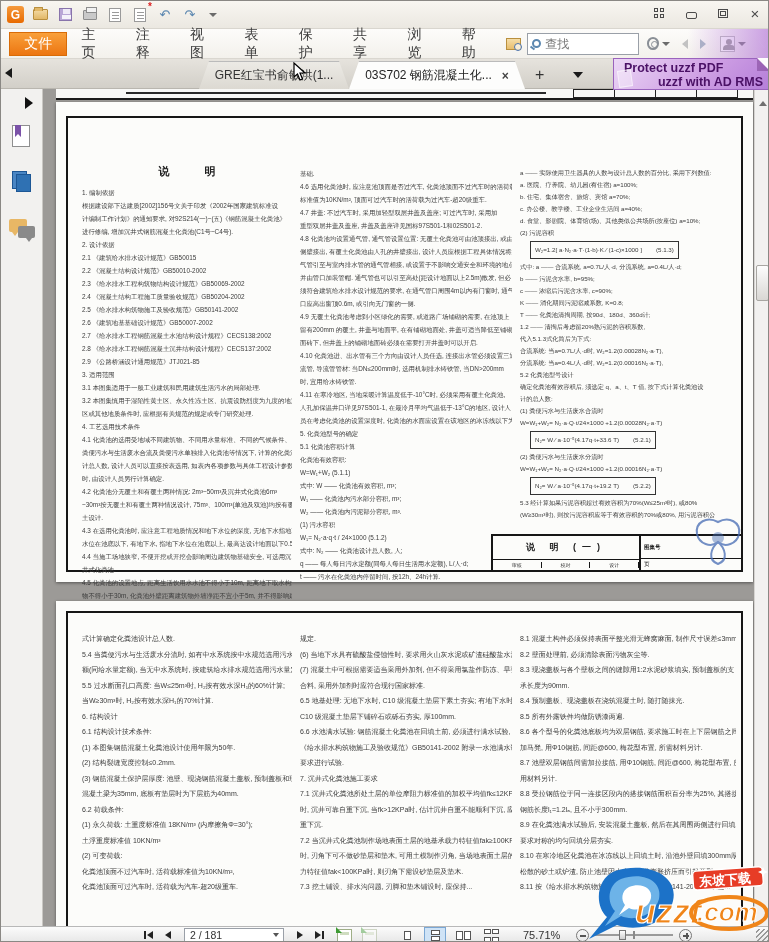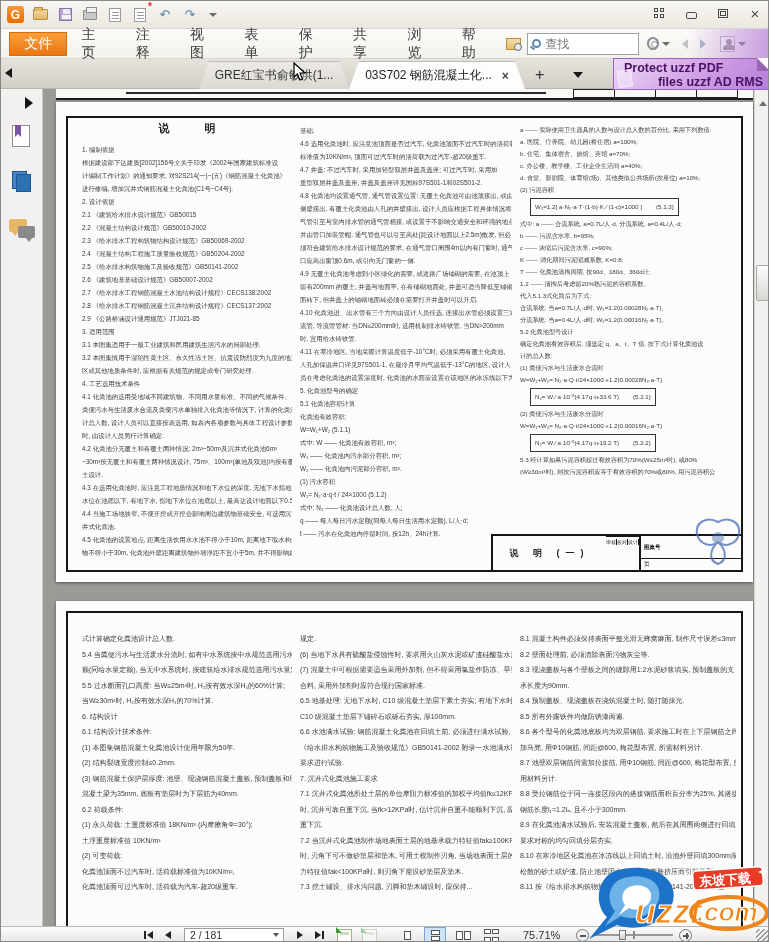--- a/index.html
+++ b/index.html
@@ -105,34 +105,34 @@
   .sliver-table { position:absolute; right:15px; top:0; width:165px; height:9px; border:1px solid #222; display:flex; }
   .sliver-table i { flex:1; border-right:1px solid #222; }
   .page { position:absolute; left:13px; width:697px; background:#fcfcfa; box-shadow:0 1px 3px rgba(0,0,0,.45); }
   .p1 { top:13px; height:480px; }
   .p2 { top:512px; height:400px; }
   .frame { position:absolute; left:10px; right:10px; border:2px solid #161616; }
   .p1 .frame { top:14px; bottom:10px; }
   .p2 .frame { top:10px; height:400px; }
   .doccol { position:absolute; color:#3b3b3b; }
   .tline { white-space:nowrap; overflow:hidden; }
-  .p1 .doccol { font-size:6.4px; line-height:13px; }
+  .p1 .doccol { font-size:6.4px; line-height:13px;margin-top:43px; }
   .p1 .c1 { left:14px; top:4px; width:210px; }
   .p1 .c2 { left:232px; top:6px; width:212px; }
   .p1 .c3 { left:452px; top:6px; width:216px; font-size:6.2px; line-height:12px; }
   .p2 .doccol { font-size:7px; line-height:15.5px; }
   .p2 .c1 { left:14px; top:18px; width:210px; }
   .p2 .c2 { left:232px; top:18px; width:212px; }
   .p2 .c3 { left:452px; top:18px; width:216px; }
   .doc-title { text-align:center; font-size:11px; font-weight:bold; letter-spacing:16px; color:#222; margin-bottom:8px; padding-left:16px; }
   .fbox { border:1px solid #333; display:inline-block; padding:2px 4px; margin:2px 0 2px 10px; font-size:6.2px; }
   .fbox .fno { margin-left:14px; }
   
   .tblock { position:absolute; right:-2px; bottom:-2px; width:252px; height:38px; border:2px solid #161616; background:#fcfcfa; display:flex; }
-  .tb-main { width:148px; border-right:2px solid #161616; display:flex; }
+  .tb-main { width:148px; border-right:2px solid #161616; display:flex; flex-direction:column; }
   .tb-sheet { flex:1; display:flex; align-items:center; justify-content:center; font-size:9px; font-weight:bold; letter-spacing:6px; color:#222; }
   .tb-sigs { height:11px; border-top:1px solid #161616; display:flex; font-size:5px; color:#333; align-items:center; }
   .tb-sigs span { flex:1; border-right:1px solid #161616; text-align:center; overflow:hidden; white-space:nowrap; }
   .tb-right { flex:1; display:flex; flex-direction:column; font-size:5.5px; color:#222; }
   .tb-atlas { flex:1; border-bottom:1px solid #161616; display:flex; align-items:center; padding-left:3px; font-weight:bold; }
   .tb-page { height:11px; display:flex; align-items:center; padding-left:3px; }
   .seal { position:absolute; right:-6px; top:-22px; width:58px; height:54px; opacity:.9; }
   
   .vscroll { position:absolute; right:0; top:0; width:16px; height:100%; background:#f2f1f0; border-left:1px solid #d6d4d1; }
   .vs-up { position:absolute; left:4px; top:12px; width:0; height:0; border-left:4px solid transparent; border-right:4px solid transparent; border-bottom:5px solid #6f6f6f; }
@@ -255,21 +255,21 @@
     <div class="tab active" style="left:348px; width:176px;">
       <span>03S702 钢筋混凝土化...</span>
       <span class="x">×</span>
     </div>
     <span class="tab-new">+</span>
     <span class="tab-list"></span>
   </div>
 
   <div class="adtip">
     <div>Protect uzzf PDF</div>
-    <div class="l2">files uzzf AD RMS</div>
+    <div class="l2">uzzf with AD RMS</div>
     <span class="fold"></span>
     <span class="ghost"></span>
   </div>
 
   <div class="main">
     <div class="sidebar">
       <span class="sb-expand"></span>
       <span class="sb-bookmark"></span>
       <span class="sb-pages">
           <i></i>

